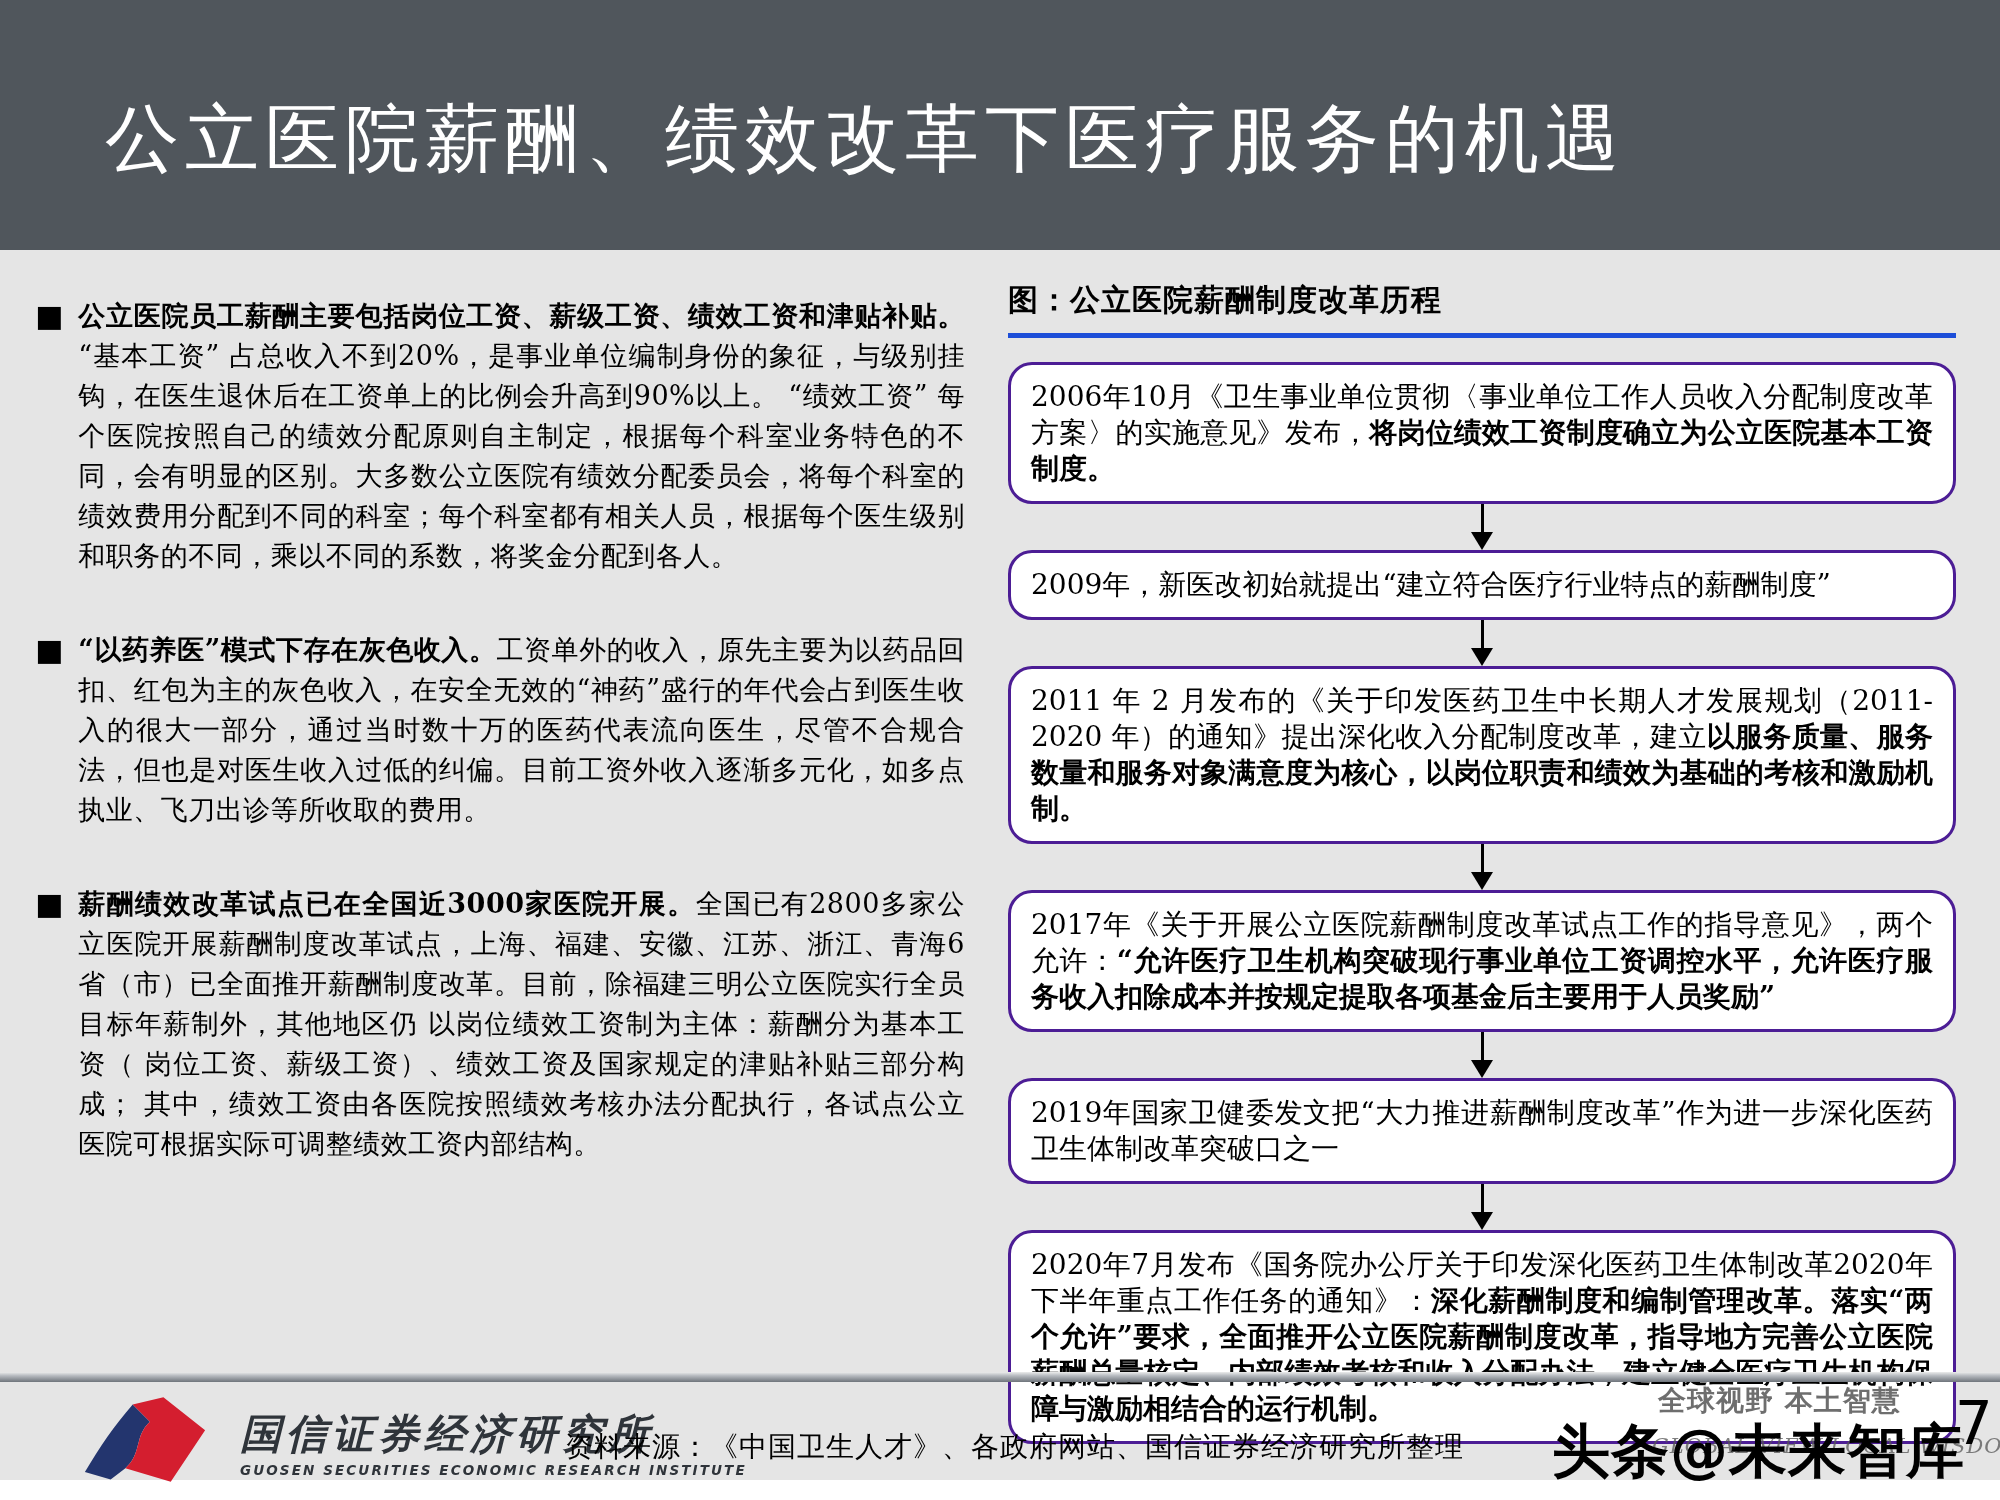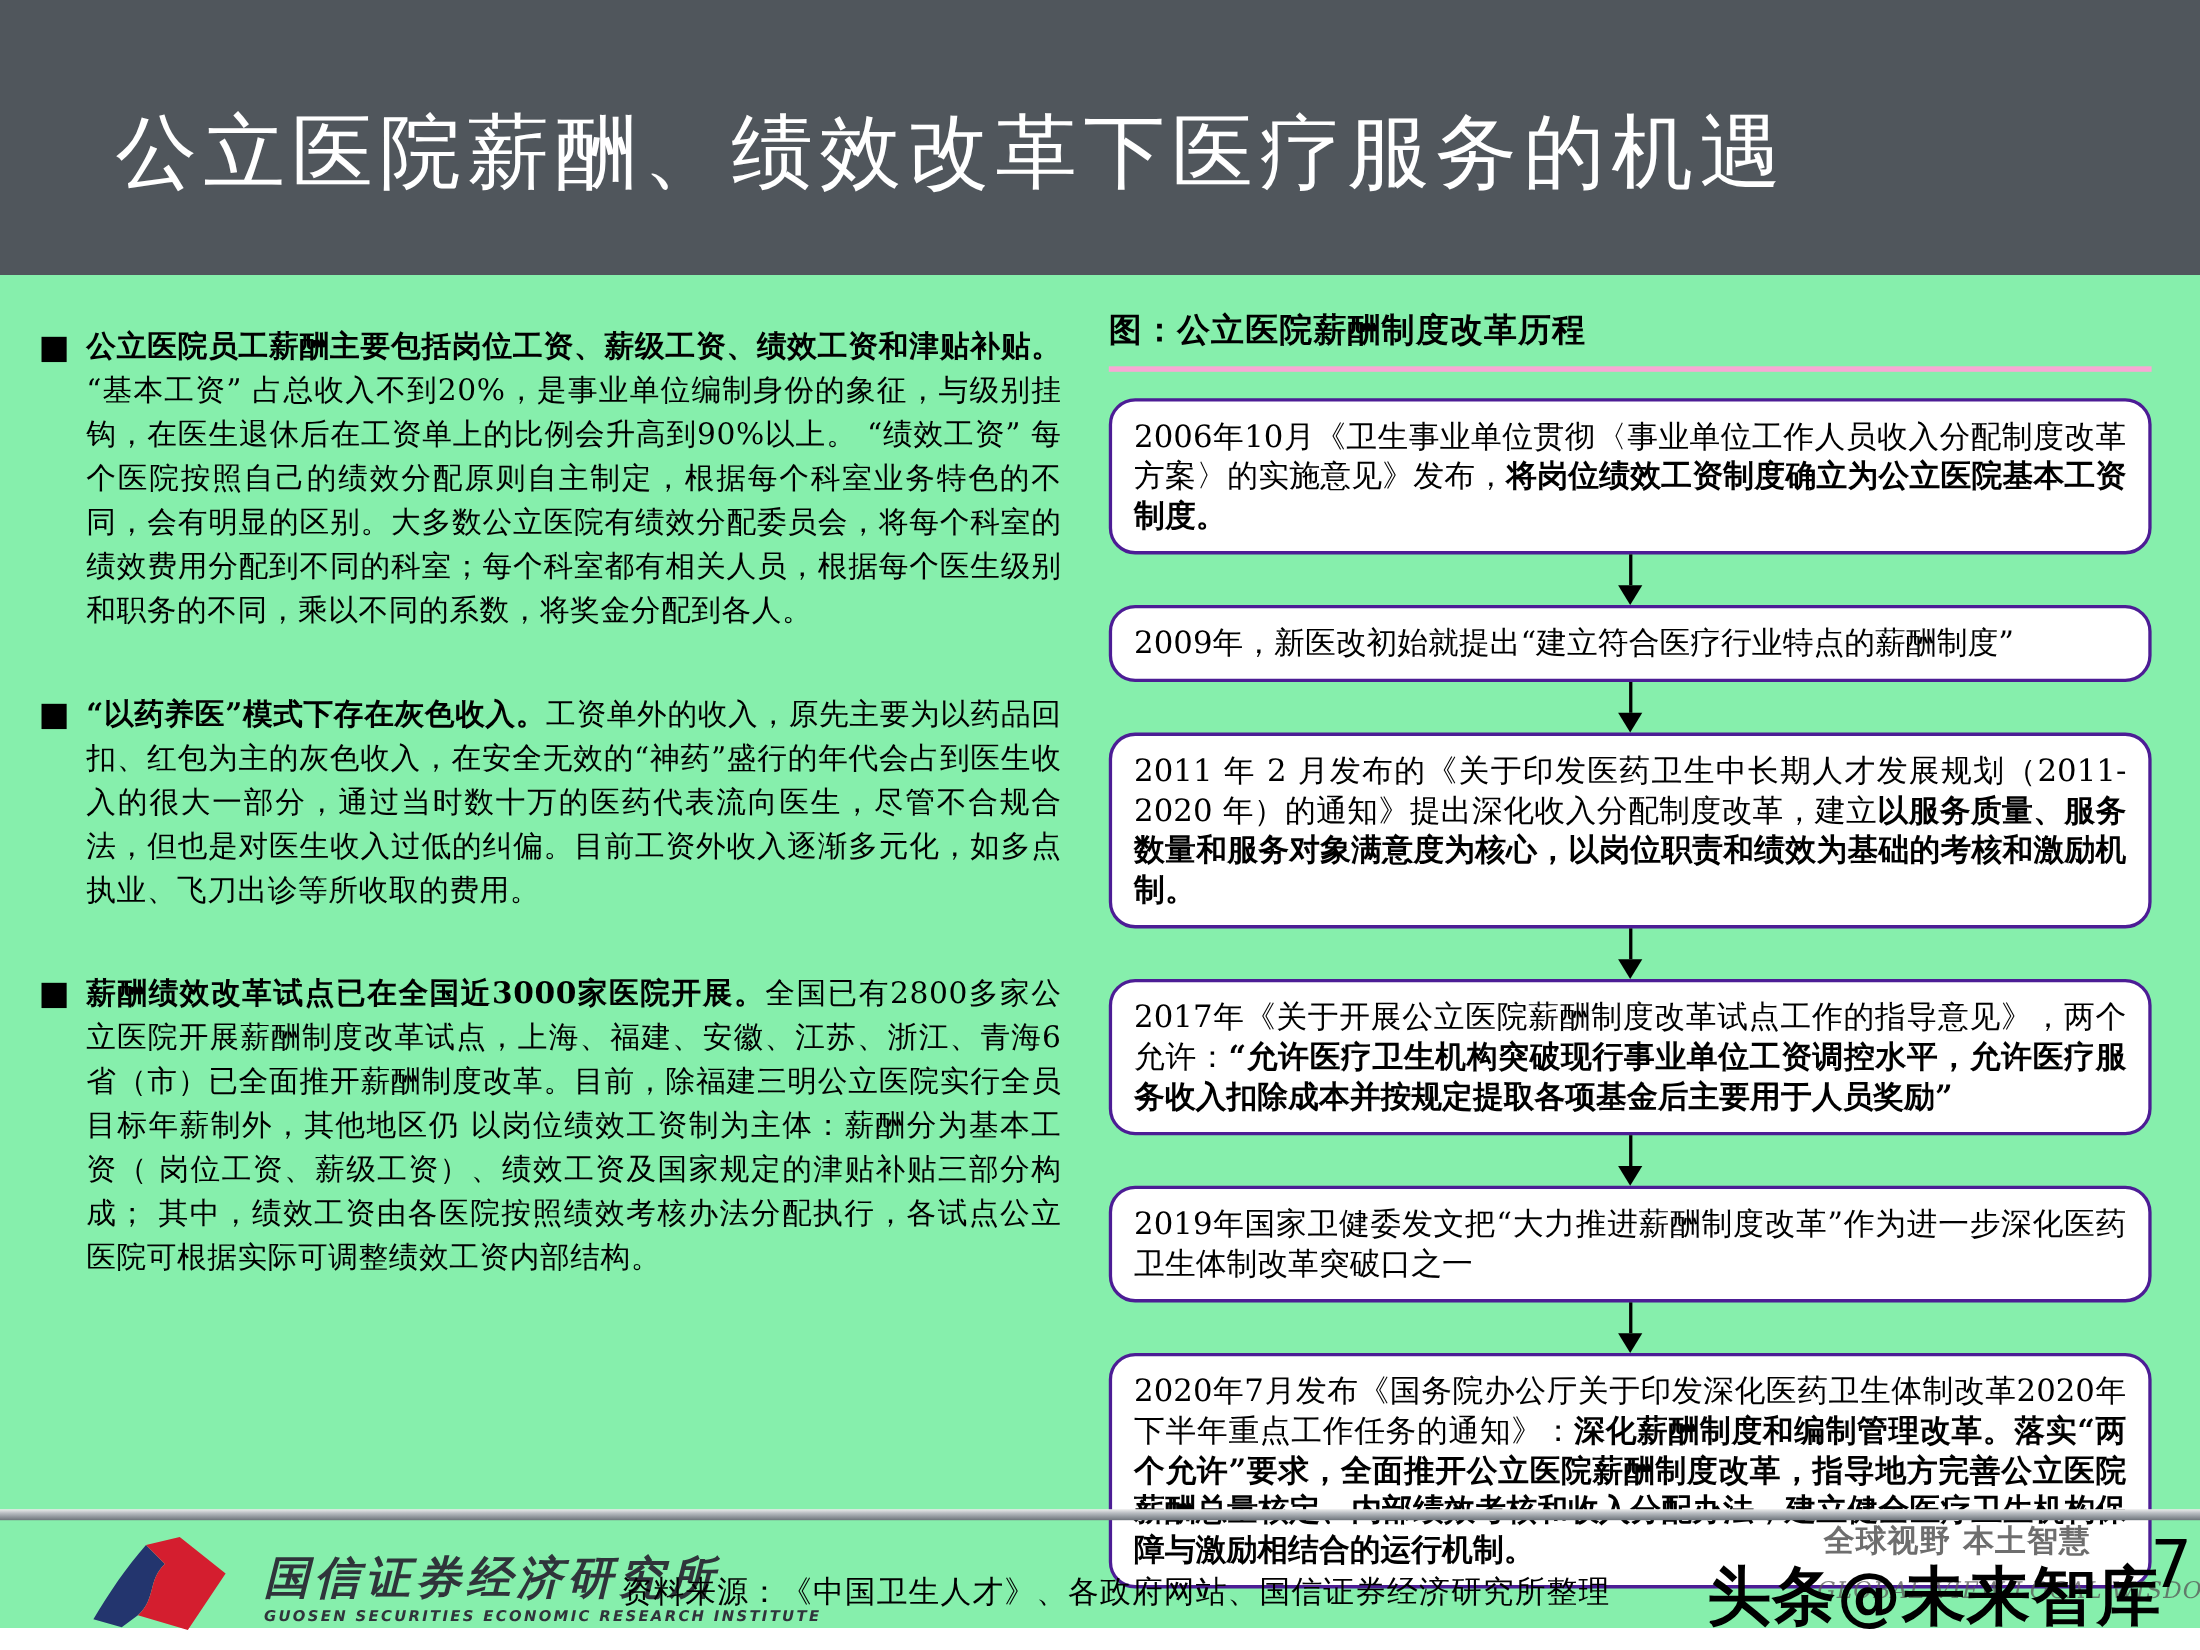--- a/index.html
+++ b/index.html
@@ -4,21 +4,21 @@
 <style>
   * { margin: 0; padding: 0; box-sizing: border-box; }
   html, body { background: #ffffff; }
   body {
     width: 2000px; height: 1500px;
     font-family: "DejaVu Serif", "Liberation Serif", serif;
     color: #000;
     position: relative;
     overflow: hidden;
   }
-  .slide { position: relative; width: 2000px; height: 1480px; background: #86efac; }
+  .slide { position: relative; width: 2000px; height: 1480px; background: #e5e5e5; }
 
   
   .header {
     position: absolute; left: 0; top: 0; width: 2000px; height: 250px;
     background: #50565C;
     display: flex; align-items: center;
     padding-left: 105px; padding-top: 30px;
   }
   .header h1 {
     color: #ffffff; font-size: 74px; font-weight: normal;
@@ -39,21 +39,21 @@
     font-size: 27px; line-height: 40px; text-align: justify;
     letter-spacing: 0.5px;
   }
   .bullet p b { font-weight: bold; }
 
   
   .right-col { position: absolute; left: 1008px; top: 280px; width: 948px; }
   .chart-title {
     font-size: 30px; font-weight: bold;
     font-family: "DejaVu Sans", "Liberation Sans", sans-serif;
-    padding-bottom: 12px; border-bottom: 5px solid #f9a8d4;
+    padding-bottom: 12px; border-bottom: 5px solid #1d4ed8;
     letter-spacing: 1px;
   }
   .flow { margin-top: 24px; }
   .flow-box {
     border: 3px solid #4c1d95; border-radius: 24px;
     padding: 14px 20px;
     font-size: 28px; line-height: 36px; text-align: justify;
     background: #fff;
   }
   .flow-box b { font-weight: bold; }

